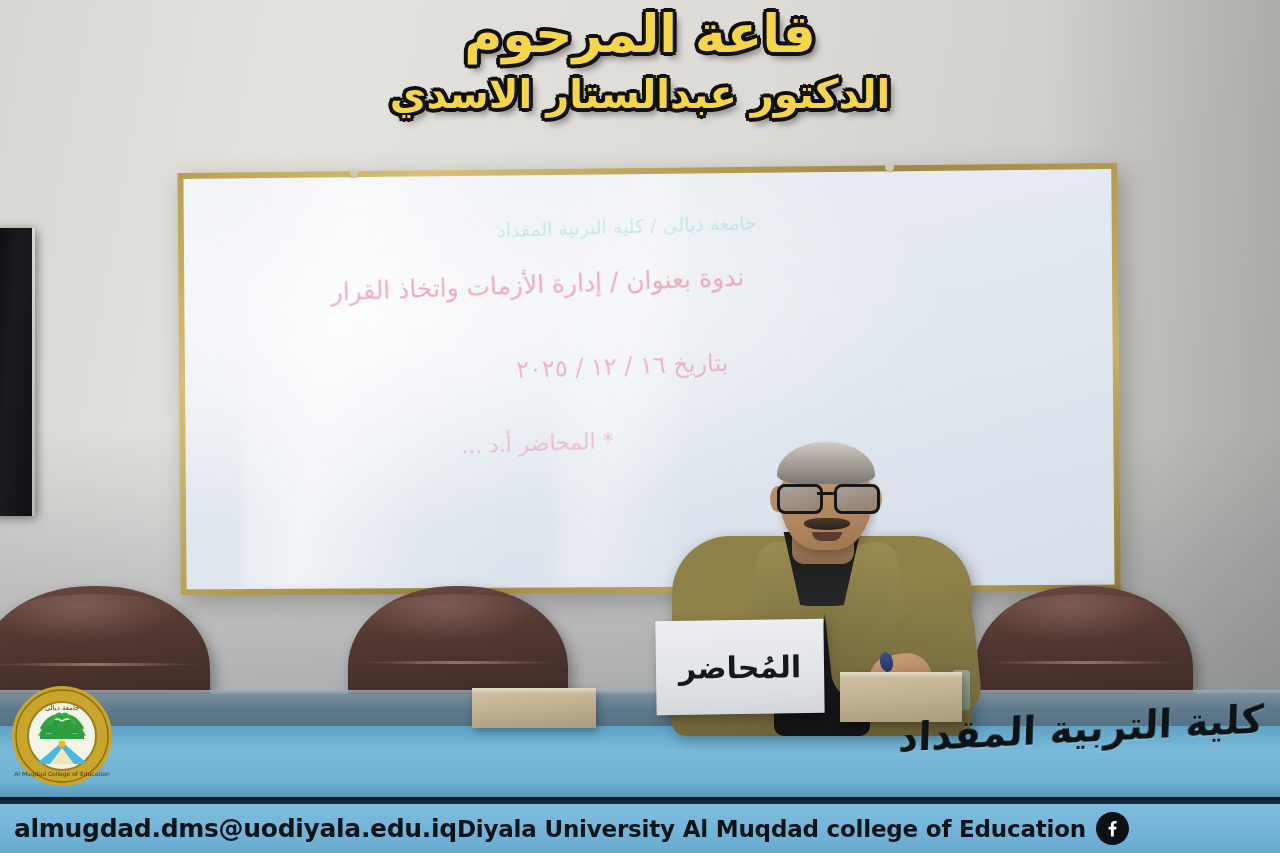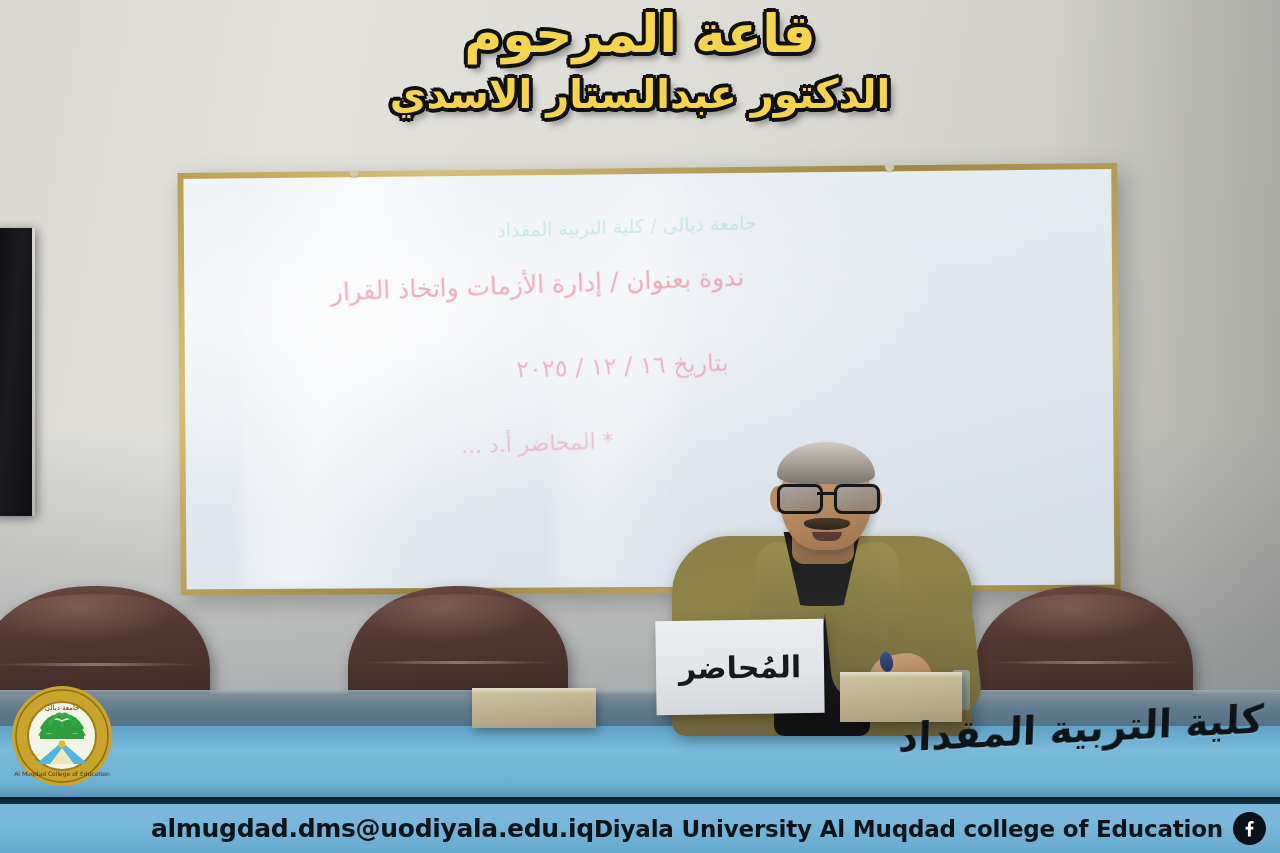--- a/index.html
+++ b/index.html
@@ -280,21 +280,21 @@
 
   
   .bottom-rule{
     position:absolute;left:0;top:797px;width:1280px;height:7px;
     background:linear-gradient(180deg,#0c1c26,#123040);
     z-index:40;
   }
   .bottom-bar{
     position:absolute;left:0;top:804px;width:1280px;height:49px;z-index:40;
     background:linear-gradient(180deg,#7dbbdd 0%,#76b6da 45%,#68a9cf 100%);
-    display:flex;align-items:center;justify-content:flex-end;
+    display:flex;align-items:center;justify-content:flex-start;
     padding:0 14px;box-sizing:border-box;
   }
   .bar-email{
     font-family:"DejaVu Sans", sans-serif;
     font-weight:bold;font-size:25px;color:#0d1418;letter-spacing:-.3px;
   }
   .bar-right{display:flex;align-items:center;gap:10px;}
   .bar-name{
     font-family:"DejaVu Sans", sans-serif;
     font-weight:bold;font-size:23px;color:#0d1418;letter-spacing:-.2px;

